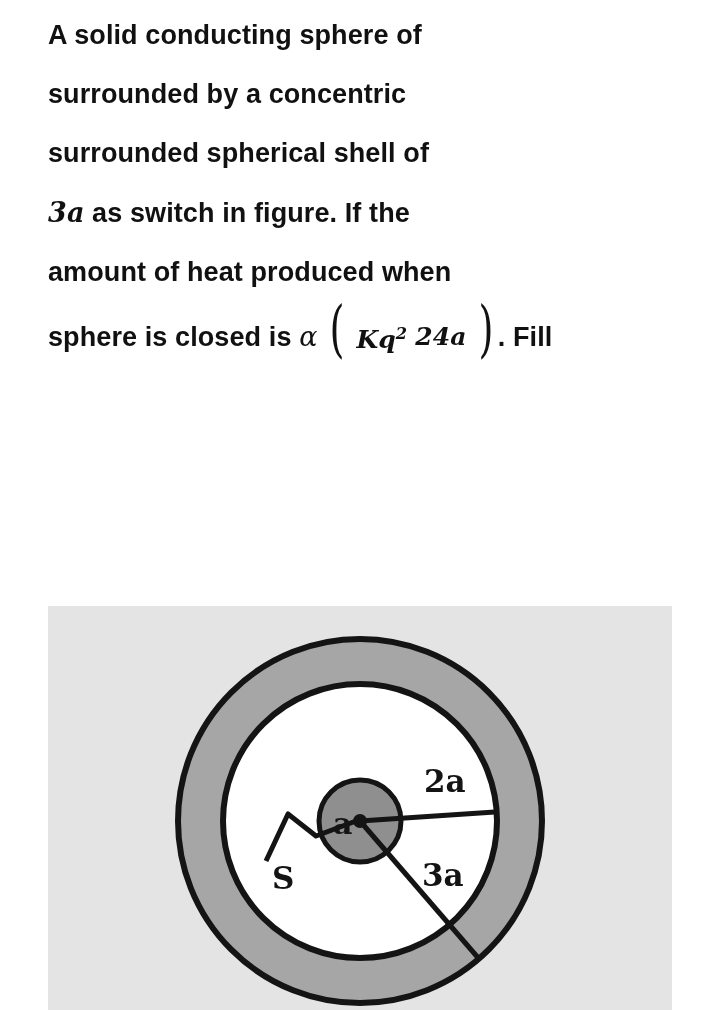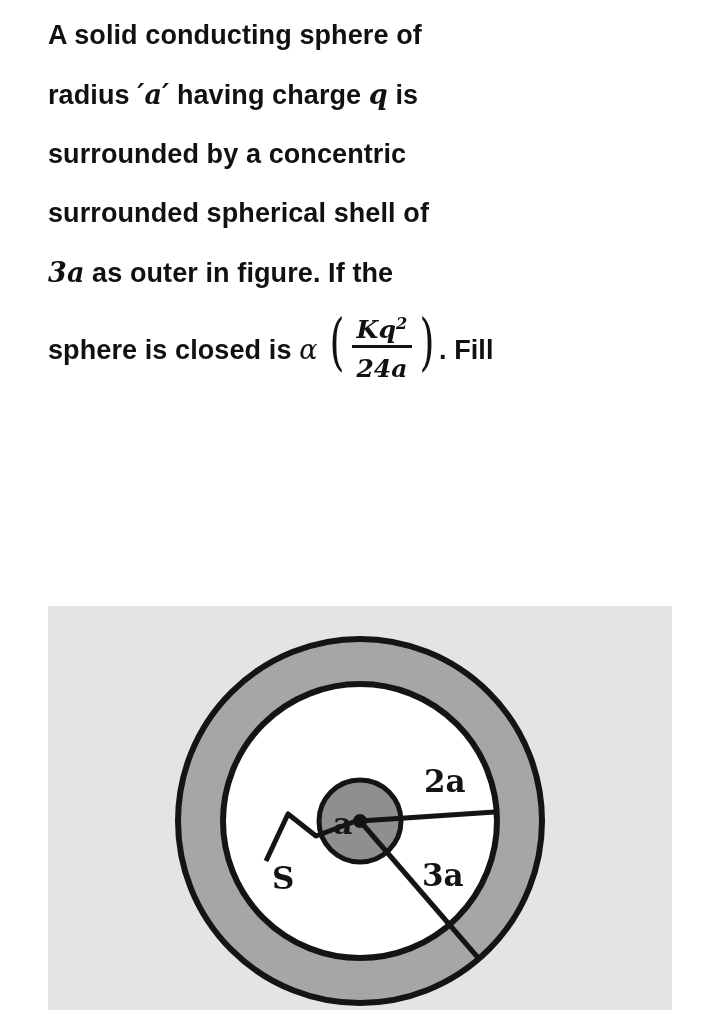--- a/index.html
+++ b/index.html
@@ -41,25 +41,25 @@
     font-weight: 700;
   }
   .alpha {
     font-family: "DejaVu Serif", serif;
     font-style: italic;
     font-weight: 400;
     font-size: 27px;
   }
   .frac {
     display: inline-flex;
-    flex-direction: column;
+    flex-direction: row;
     align-items: center;
     justify-content: center;
     vertical-align: middle;
-    margin: 8px 3px;
+    margin: 16px 3px;
     position: relative;
     top: -2px;
   }
   .frac .num {
     font-family: "DejaVu Serif", serif;
     font-weight: 700;
     font-style: italic;
     font-size: 25px;
     line-height: 30px;
     padding: 0 4px;
@@ -115,30 +115,30 @@
 </head>
 <body>
 
 <div class="page">
 
   <div class="question">
     <span class="ln">
       <span>A solid conducting sphere of</span>
     </span>
     <span class="ln">
-      <span>radius </span><span class="mathit">′a′</span><span> having charge </span><span class="mathit">q</span><span> is</span>
-    </span>
-    <span class="ln">
       <span>surrounded by a concentric</span>
     </span>
     <span class="ln">
       <span>surrounded spherical shell of</span>
     </span>
     <span class="ln">
-      <span class="mathit">3a</span><span> as outer in figure. If the</span>
+      <span class="mathit">3a</span><span> as switch in figure. If the</span>
+    </span>
+    <span class="ln">
+      <span>amount of heat produced when</span>
     </span>
     <span class="ln">
       <span>sphere is closed is </span><span class="alpha">α</span><span>&nbsp;</span><span class="paren">(</span><span class="frac">
           <span class="num"><span>K</span><span>q</span><span class="sup">2</span></span>
           <span class="bar"></span>
           <span class="den">24a</span>
         </span><span class="paren">)</span><span>. Fill</span>
     </span>
   </div>
 

